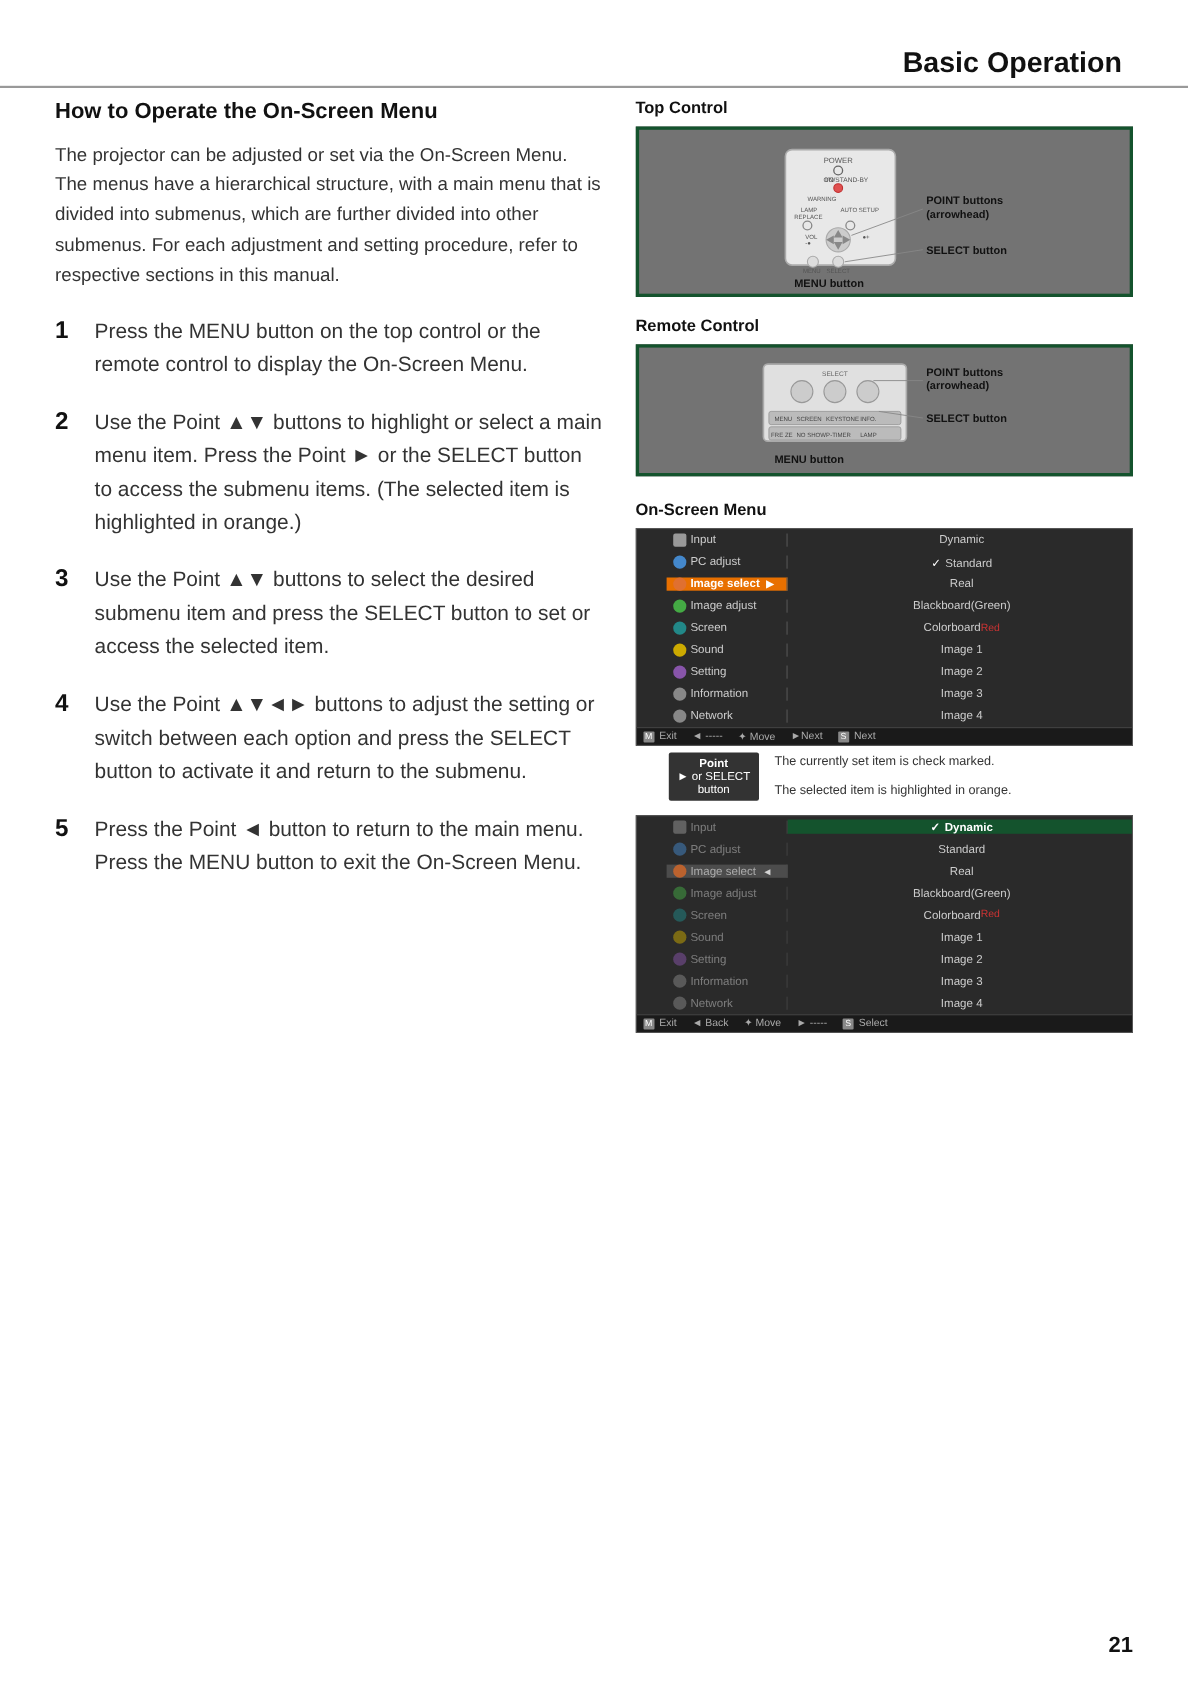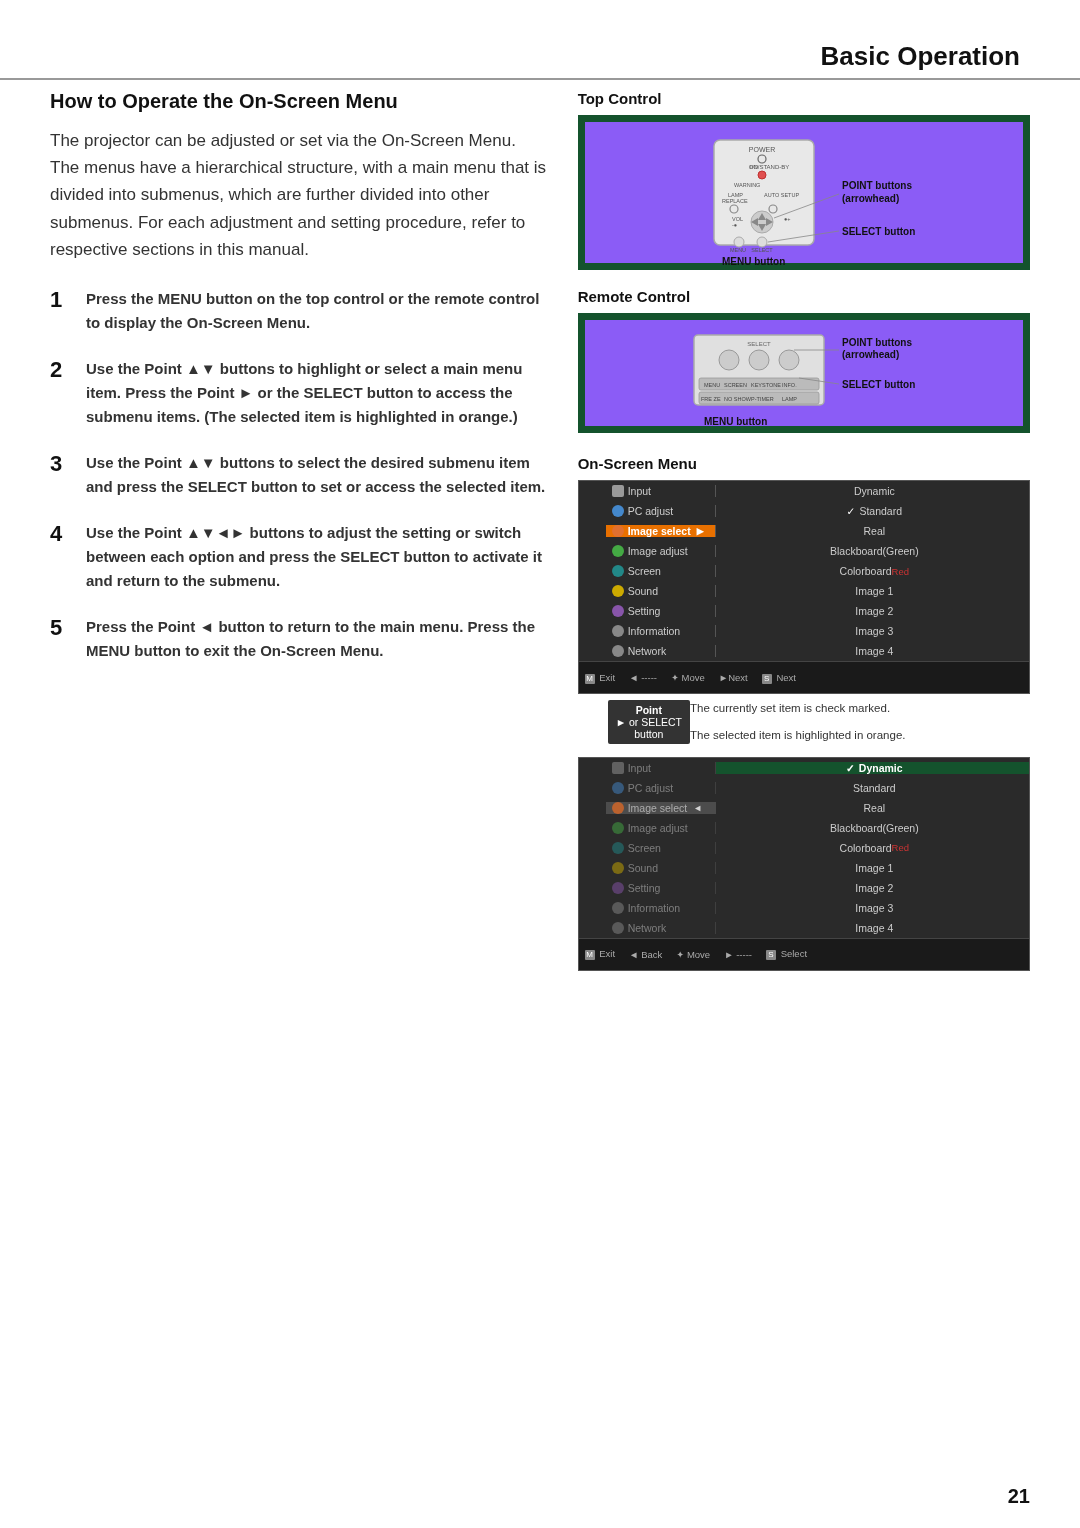--- a/index.html
+++ b/index.html
@@ -74,24 +74,23 @@
 
     .step-num {
       font-size: 22px;
       font-weight: bold;
       min-width: 22px;
       line-height: 1.2;
       color: #111;
     }
 
     .step-text {
-      font-size: 15px;
+      font-size: 19px;
       line-height: 1.6;
       color: #333;
-      font-weight: bold;
     }
 
     
     .right-col {
       flex: 1;
       display: flex;
       flex-direction: column;
       gap: 18px;
     }
 
@@ -102,22 +101,22 @@
 
     .control-title {
       font-size: 15px;
       font-weight: bold;
       margin-bottom: 8px;
       color: #111;
     }
 
     
     .diagram-box {
-      border: 7px solid #14532d;
-      background: #8b5cf6;
+      border: 3px solid #14532d;
+      background: #737373;
       position: relative;
       display: flex;
       padding: 10px 0 8px 0;
     }
 
     
     .diagram-svg {
       display: block;
       margin: 0 auto;
     }
@@ -171,21 +170,21 @@
       padding-right: 4px;
     }
 
     .menu-checkmark {
       margin-right: 4px;
       color: #fff;
     }
 
     .menu-footer {
       background: #1a1a1a;
-      height: 32px;
+      height: 16px;
       display: flex;
       align-items: center;
       padding: 0 6px;
       gap: 14px;
       font-size: 9.5px;
       color: #aaa;
       border-top: 1px solid #444;
     }
 
     .menu-icon-square {
@@ -197,20 +196,21 @@
       margin-right: 2px;
       font-size: 8px;
       color: #fff;
       text-align: center;
       line-height: 10px;
     }
 
     
     .callout-area {
       display: flex;
+      gap: 14px;
       margin: 6px 0 12px 20px;
       align-items: flex-start;
     }
 
     .callout-box {
       background: #333;
       color: #fff;
       padding: 4px 8px;
       font-size: 10.5px;
       text-align: center;

